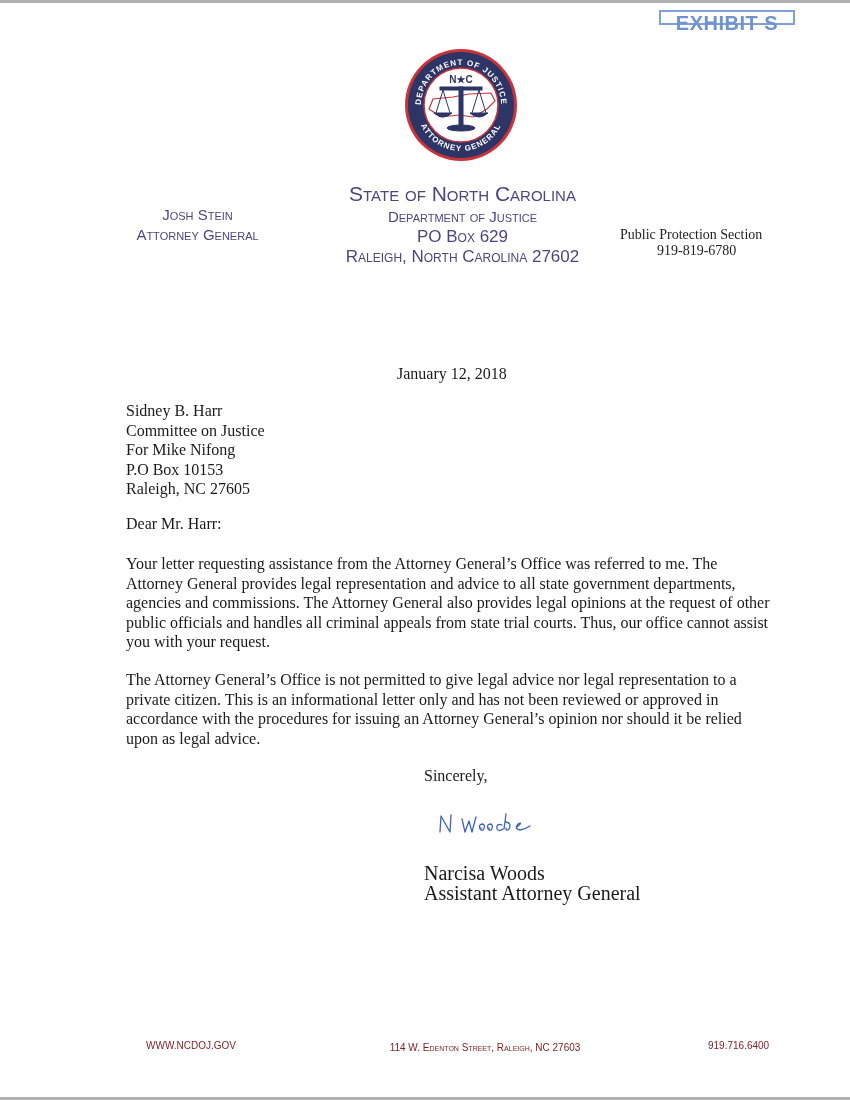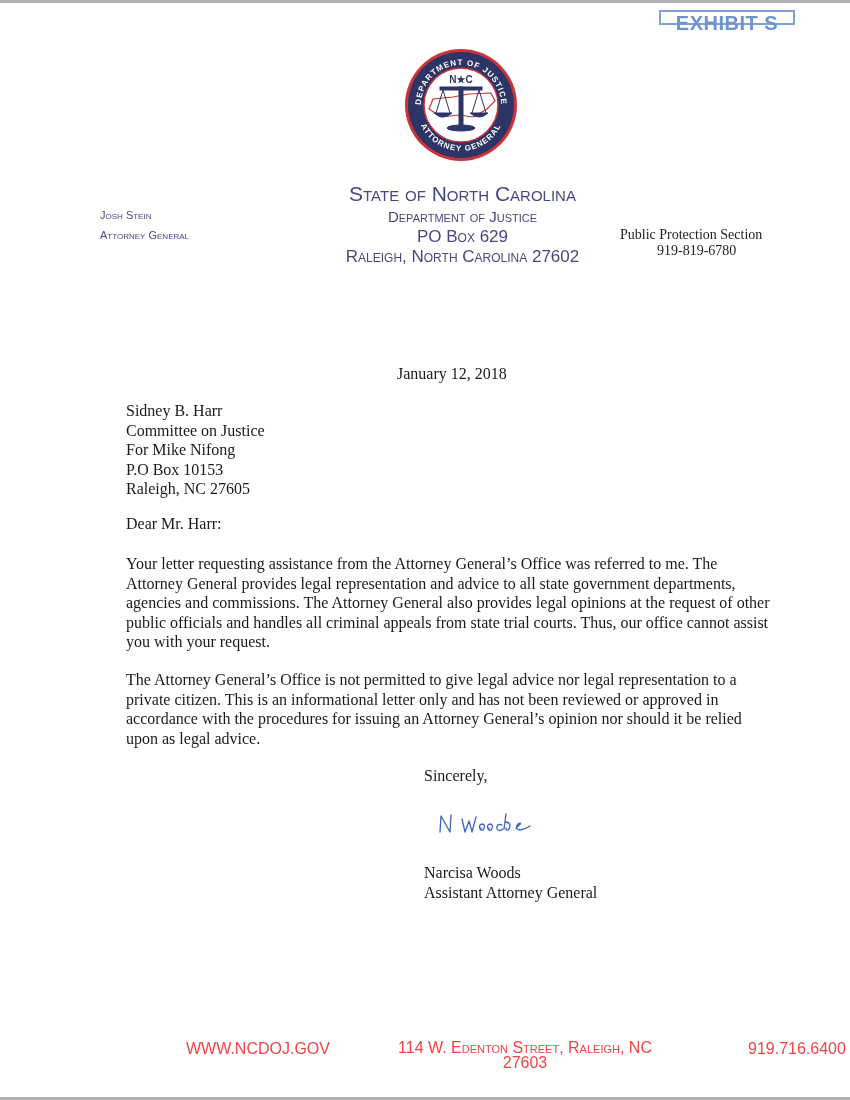--- a/index.html
+++ b/index.html
@@ -13,39 +13,39 @@
   .exhibit {
     position: absolute; left: 659px; top: 10px; width: 136px; height: 15px;
     border: 2px solid #7fa0d6; border-radius: 0; box-sizing: border-box;
     color: #6f93cf; font-family: "Liberation Sans", sans-serif; font-weight: bold;
     font-size: 20px; line-height: 22px; text-align: center; letter-spacing: 0.5px;
   }
 
   .seal { position: absolute; left: 403px; top: 47px; width: 116px; height: 116px; }
 
   .hdr { font-family: "Liberation Sans", sans-serif; color: #4a4780; font-variant: small-caps; }
-  .ag-block { position: absolute; left: 100px; top: 205px; width: 195px; text-align: left; font-size: 11px; line-height: 20px; }
+  .ag-block { position: absolute; left: 100px; top: 205px; width: 195px; text-align: center; font-size: 15px; line-height: 20px; }
   .state-block { position: absolute; left: 320px; top: 181px; width: 285px; text-align: center; }
   .state-title { font-size: 21px; line-height: 26px; }
   .state-line { font-size: 15px; line-height: 20px; }
   .state-line.big { font-size: 17px; }
   .section-block { position: absolute; left: 620px; top: 203px; width: 175px; font-size: 14px; line-height: 16px; color: #222; margin-top: 24px; }
   .section-block .phone { padding-left: 37px; }
 
   .date { position: absolute; left: 397px; top: 365px; font-size: 16px; }
   .address { position: absolute; left: 126px; top: 401px; font-size: 16px; line-height: 19.5px; }
   .salutation { position: absolute; left: 126px; top: 515px; font-size: 16px; }
   .para { position: absolute; left: 126px; width: 650px; font-size: 16px; line-height: 19.5px; }
   .para1 { top: 554px; }
   .para2 { top: 670px; }
   .closing { position: absolute; left: 424px; top: 767px; font-size: 16px; }
   .signature { position: absolute; left: 436px; top: 808px; width: 110px; height: 32px; }
-  .signer { position: absolute; left: 424px; top: 863px; font-size: 16px; line-height: 20px; }
+  .signer { position: absolute; left: 424px; top: 863px; font-size: 20px; line-height: 20px; }
 
-  .footer { font-family: "Liberation Sans", sans-serif; color: #ef4444; font-size: 16px; margin-left: 40px; }
+  .footer { font-family: "Liberation Sans", sans-serif; color: #7f1d1d; font-size: 10px; }
   .foot-web { position: absolute; left: 146px; top: 1040px; }
   .foot-addr { position: absolute; left: 335px; top: 1040px; width: 300px; text-align: center; line-height: 15px; font-variant: small-caps; }
   .foot-phone { position: absolute; left: 708px; top: 1040px; }
 </style>
 </head>
 <body>
 
 <div class="topbar"></div>
 
 <div class="exhibit">EXHIBIT S</div>

